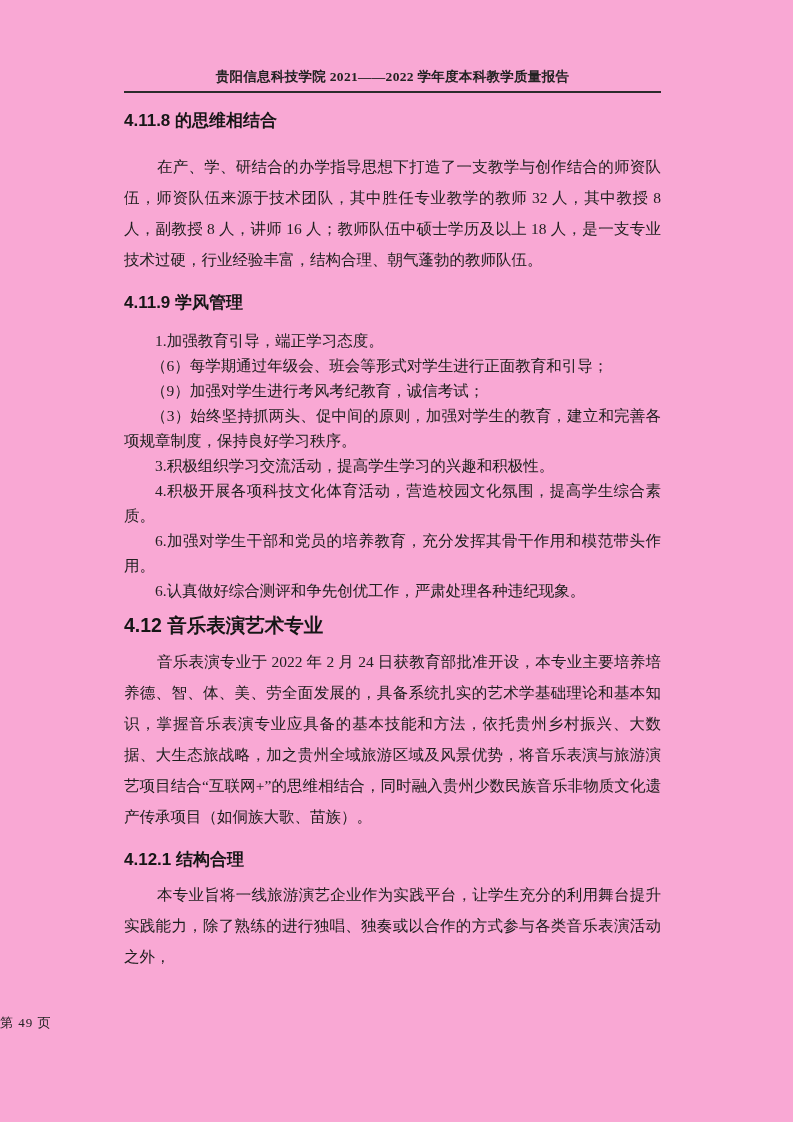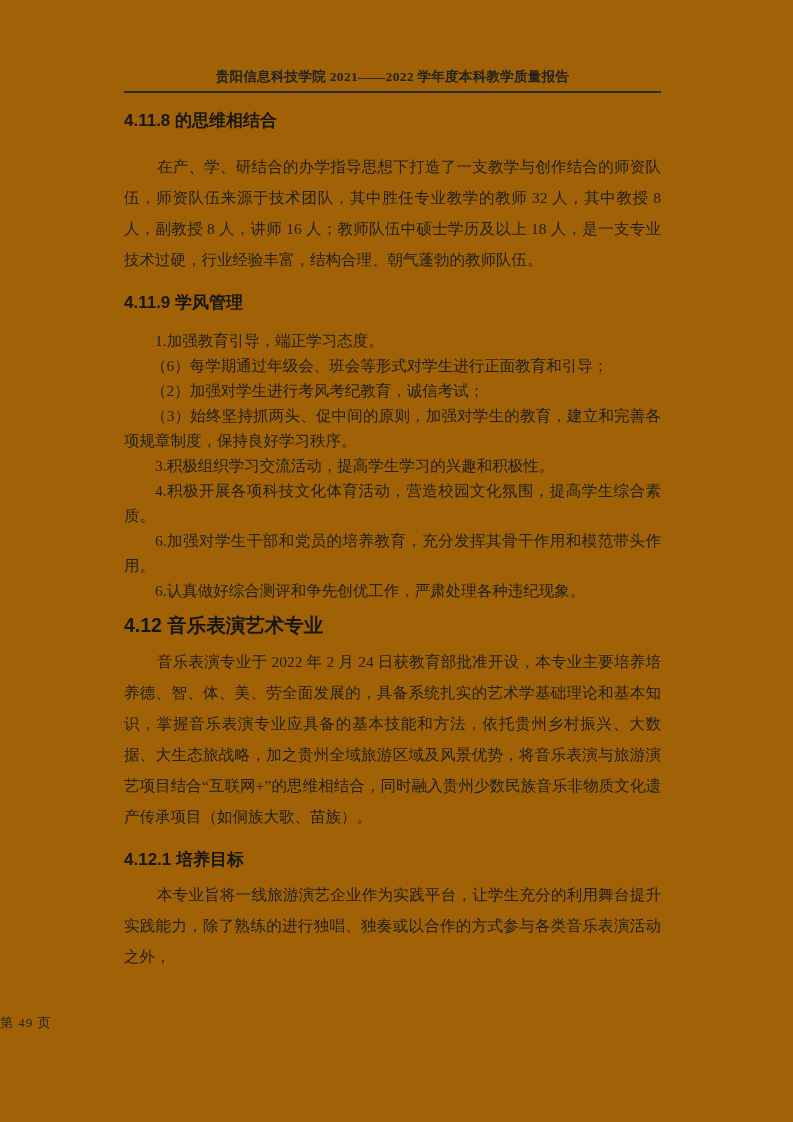--- a/index.html
+++ b/index.html
@@ -5,21 +5,21 @@
   html, body {
     margin: 0;
     padding: 0;
     background: #e9e9e9;
   }
   .page {
     position: relative;
     width: 793px;
     height: 1122px;
     margin: 0 auto;
-    background: #a16207;
+    background: #f9a8d4;
     overflow: hidden;
     font-family: "Liberation Serif", "DejaVu Serif", serif;
     color: #1f1f1f;
     box-sizing: border-box;
   }
   .content-col {
     position: absolute;
     left: 124px;
     top: 0;
     width: 537px;
@@ -104,33 +104,33 @@
 
     <h3 class="h3">4.11.8 的思维相结合</h3>
 
     <p class="para">在产、学、研结合的办学指导思想下打造了一支教学与创作结合的师资队伍，师资队伍来源于技术团队，其中胜任专业教学的教师 32 人，其中教授 8 人，副教授 8 人，讲师 16 人；教师队伍中硕士学历及以上 18 人，是一支专业技术过硬，行业经验丰富，结构合理、朝气蓬勃的教师队伍。</p>
 
     <h3 class="h3">4.11.9 学风管理</h3>
 
     <div class="list-block">
       <p class="list-line">1.加强教育引导，端正学习态度。</p>
       <p class="list-line paren">（6）每学期通过年级会、班会等形式对学生进行正面教育和引导；</p>
-      <p class="list-line paren">（2）加强对学生进行考风考纪教育，诚信考试；</p>
+      <p class="list-line paren">（9）加强对学生进行考风考纪教育，诚信考试；</p>
       <p class="list-line paren">（3）始终坚持抓两头、促中间的原则，加强对学生的教育，建立和完善各项规章制度，保持良好学习秩序。</p>
       <p class="list-line">3.积极组织学习交流活动，提高学生学习的兴趣和积极性。</p>
       <p class="list-line">4.积极开展各项科技文化体育活动，营造校园文化氛围，提高学生综合素质。</p>
       <p class="list-line">6.加强对学生干部和党员的培养教育，充分发挥其骨干作用和模范带头作用。</p>
       <p class="list-line">6.认真做好综合测评和争先创优工作，严肃处理各种违纪现象。</p>
     </div>
 
     <h2 class="h2">4.12 音乐表演艺术专业</h2>
 
     <p class="para tight-top">音乐表演专业于 2022 年 2 月 24 日获教育部批准开设，本专业主要培养培养德、智、体、美、劳全面发展的，具备系统扎实的艺术学基础理论和基本知识，掌握音乐表演专业应具备的基本技能和方法，依托贵州乡村振兴、大数据、大生态旅战略，加之贵州全域旅游区域及风景优势，将音乐表演与旅游演艺项目结合“互联网+”的思维相结合，同时融入贵州少数民族音乐非物质文化遗产传承项目（如侗族大歌、苗族）。</p>
 
-    <h3 class="h3">4.12.1 培养目标</h3>
+    <h3 class="h3">4.12.1 结构合理</h3>
 
     <p class="para tight-top">本专业旨将一线旅游演艺企业作为实践平台，让学生充分的利用舞台提升实践能力，除了熟练的进行独唱、独奏或以合作的方式参与各类音乐表演活动之外，</p>
 
   </div>
 
   <div class="page-footer">
     <span>第 49 页</span>
   </div>
 
 </div>

